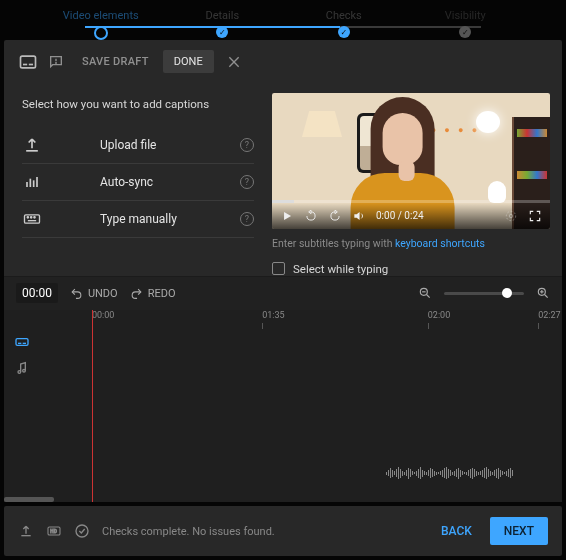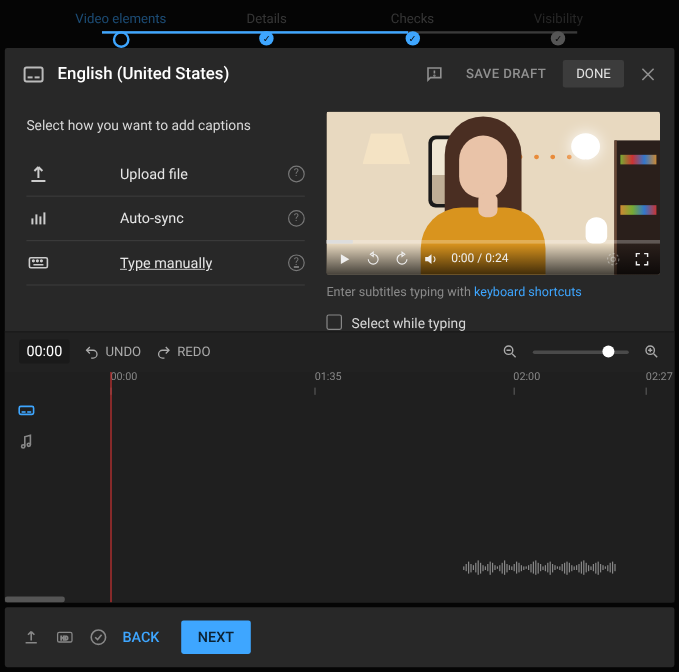--- a/index.html
+++ b/index.html
@@ -27,21 +27,21 @@
   .hdr-btn { color:#909090; font-size:11px; font-weight:500; margin-left:14px; cursor:pointer; letter-spacing:0.3px;}
   .msg-icon { width:16px;height:16px; margin-right:4px;}
   .done-btn { background:#3c3c3c; color:#e5e5e5; padding:5px 11px; border-radius:2px; font-size:11px; margin-left:14px;text-align:center;}
   .close-icon { margin-left:12px; width:16px;height:16px; cursor:pointer;}
 
   .modal-body { display:flex; flex:1; min-height:0;}
 
   .left { width:268px; padding:14px 18px; overflow:hidden; }
   .prompt { color:#d7d7d7; font-size:11.5px; margin-bottom:16px;}
   .opt { display:flex; align-items:center; padding:10px 0; border-bottom:1px solid #3a3a3a;gap:48px; }
-  .opt:last-of-type{border-bottom:1px solid #3a3a3a;text-decoration:underline;}
+  .opt:last-of-type{border-bottom:1px solid #3a3a3a;}
   .opt-icon { width:20px; height:16px; margin-right:10px; color:#bbb; display:flex;align-items:center;justify-content:center;}
   .opt-label { flex:1; color:#e5e5e5; font-size:12px;}
   .help-icon { width:14px;height:14px; border:1.2px solid #777; border-radius:50%; color:#777; font-size:9px; display:flex;align-items:center;justify-content:center;}
 
   .right { flex:1; padding:10px 12px 0 0; display:flex; flex-direction:column;}
   .video { background:#000; width:100%; height:165px; position:relative; overflow:hidden; border-radius:2px;}
   .scene { position:absolute; inset:0; }
   .wall { position:absolute; inset:0; background:#e8d9c0;}
   .shelf { position:absolute; right:0; top:24px; width:38px; height:120px; background:#2a1f1b; border-left:2px solid #6a4a38;}
   .shelf::before{content:"";position:absolute;top:12px;left:3px;right:3px;height:8px;background:linear-gradient(90deg,#7a3,#c33,#37c,#c83);}
@@ -130,21 +130,20 @@
 
 <div class="modal">
   <div class="modal-header">
     <span class="lang-icon">
       <svg viewBox="0 0 24 24" fill="#bbb">
           <rect x="3" y="5" width="18" height="14" rx="2" fill="none" stroke="#bbb" stroke-width="2"></rect>
           <rect x="6" y="14" width="5" height="2"></rect>
           <rect x="13" y="14" width="5" height="2"></rect>
         </svg>
     </span>
-    <div class="modal-title">English (United States)</div>
     <span class="msg-icon">
       <svg viewBox="0 0 24 24" fill="none" stroke="#909090" stroke-width="2">
           <path d="M4 4h16v12H7l-3 3V4z"></path>
           <line x1="12" y1="7" x2="12" y2="11"></line>
           <circle cx="12" cy="13.5" r="0.5" fill="#909090"></circle>
         </svg>
     </span>
     <span class="hdr-btn">SAVE DRAFT</span>
     <span class="done-btn">DONE</span>
     <span class="close-icon">
@@ -413,15 +412,16 @@
         <rect x="3" y="6" width="18" height="12" rx="2"></rect>
         <text x="6.5" y="15" font-size="7" fill="#888">HD</text>
       </svg>
     </span>
   <span class="foot-ic">
       <svg viewBox="0 0 24 24" fill="none" stroke="#888" stroke-width="2">
         <circle cx="12" cy="12" r="9"></circle>
         <path d="M8 12l3 3 5-6"></path>
       </svg>
     </span>
+  <span class="foot-txt">Checks complete. No issues found.</span>
   <span class="foot-back">BACK</span>
   <span class="foot-next">NEXT</span>
 </div>
 
 </body></html>

